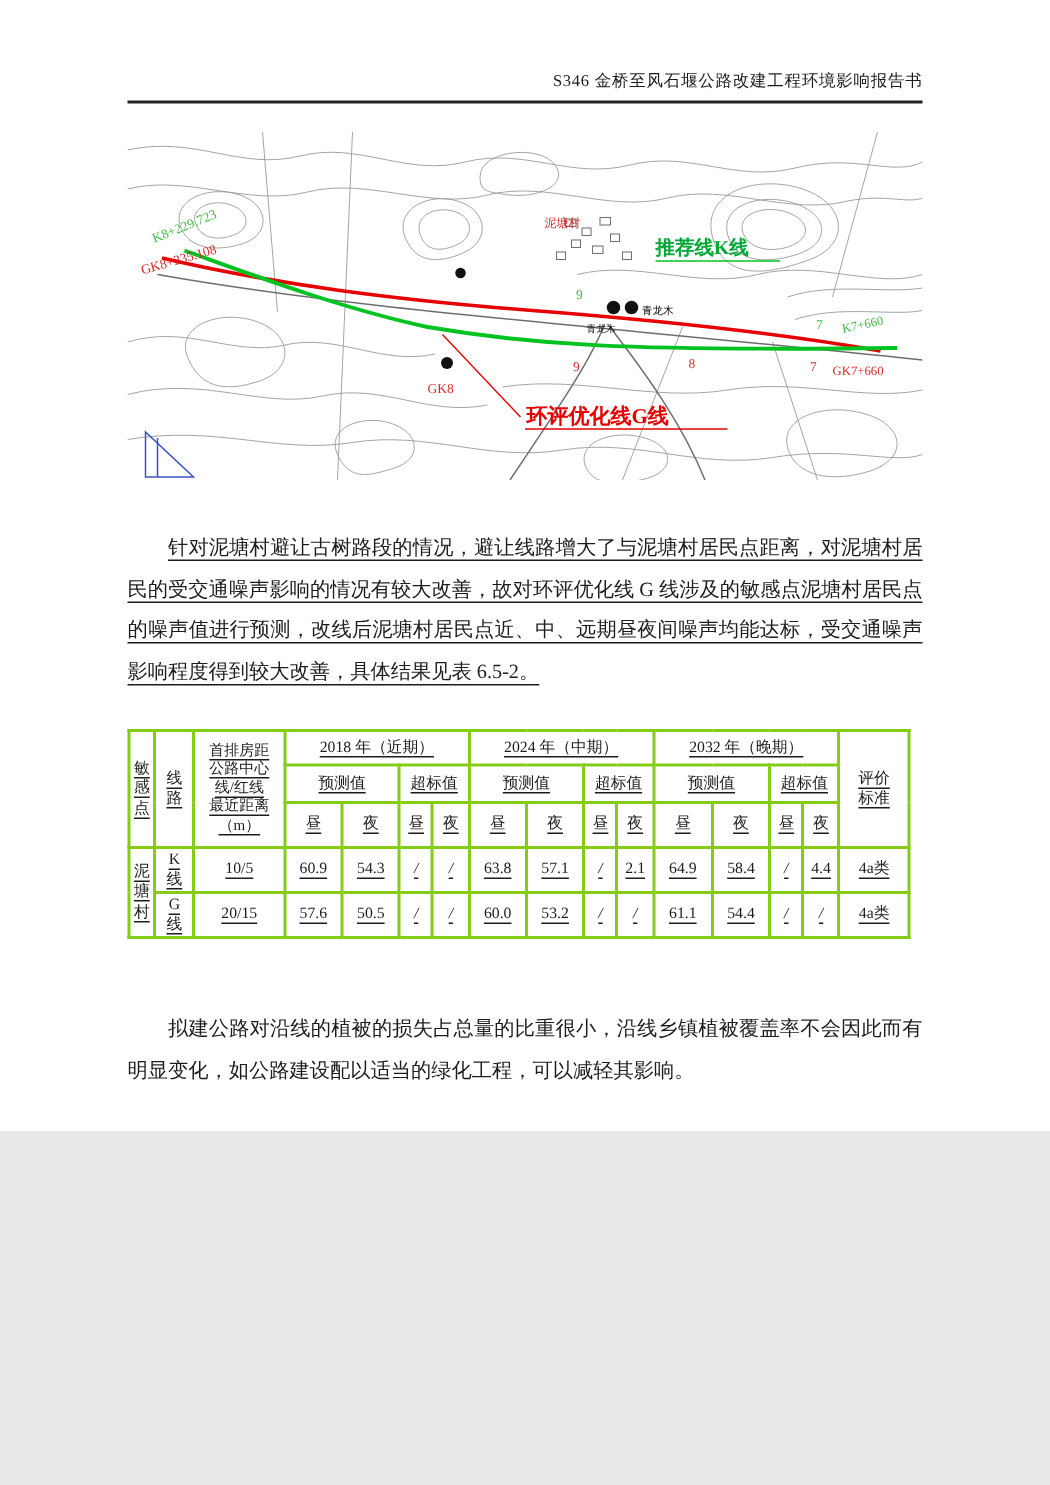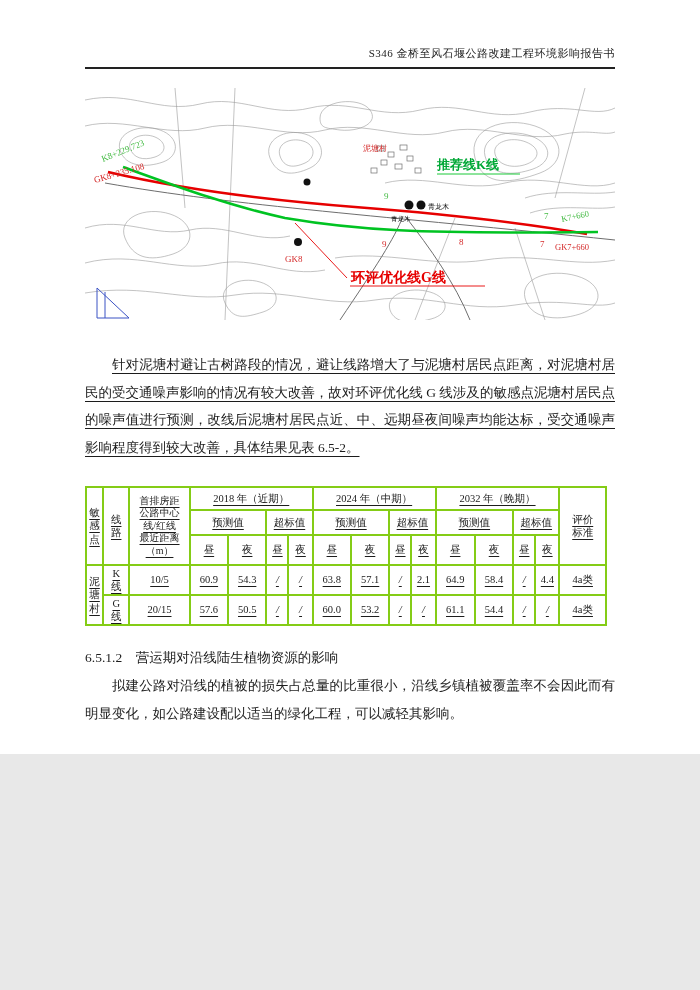--- a/index.html
+++ b/index.html
@@ -224,18 +224,17 @@
           <td>61.1</td>
           <td>54.4</td>
           <td class="sl">/</td>
           <td class="sl">/</td>
           <td>4a类</td>
         </tr>
       </tbody>
     </table>
   </div>
 
-  <p class="abs sec s1h">6.5.1.2　营运期对沿线陆生植物资源的影响</p>
   <p class="abs body-p indent s1p1">拟建公路对沿线的植被的损失占总量的比重很小，沿线乡镇植被覆盖率不会因此而有明显变化，如公路建设配以适当的绿化工程，可以减轻其影响。</p>
   <p class="abs sec s3h">6.5.2.1　施工期对陆生动物的影响</p>
 
 
 </div>
 
 </body></html>

